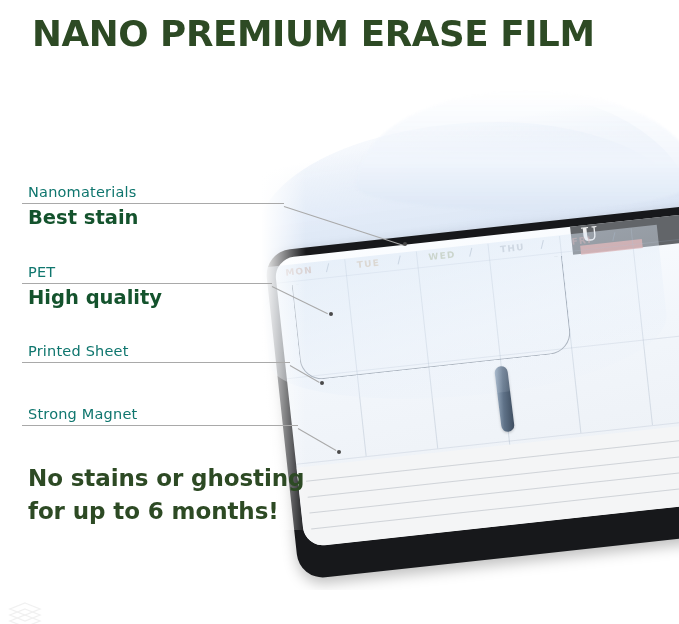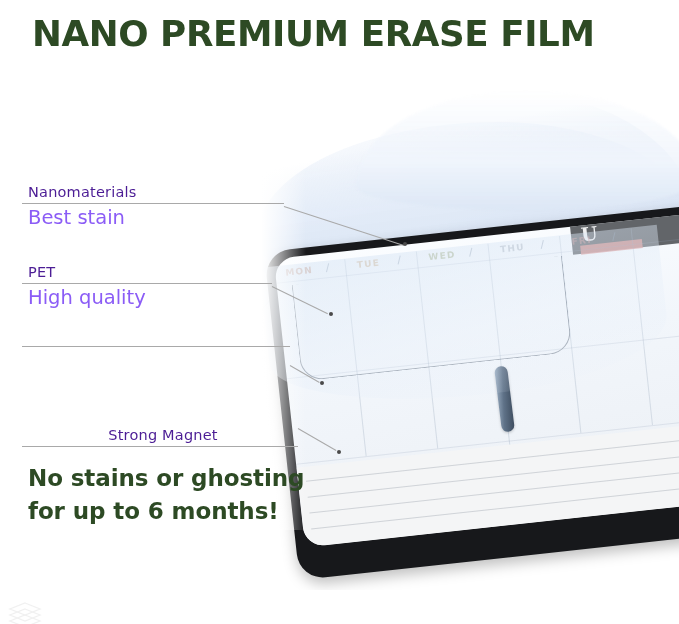--- a/index.html
+++ b/index.html
@@ -137,35 +137,35 @@
   #photo-fade-top{
     position:absolute;left:236px;top:60px;width:443px;height:40px;
     background:linear-gradient(180deg,#ffffff 0%,rgba(255,255,255,0) 100%);
     pointer-events:none;
   }
 
   
   .callout{position:absolute;left:22px;}
   .callout .lbl{
     font-size:14.5px;
-    color:#4c1d95;
+    color:#0f766e;
     letter-spacing:.2px;
     line-height:16px;
     padding-left:6px;
   }
   .callout .rule{
     margin-top:3px;height:1px;background:#a9a9a9;
   }
   .callout .body{
     font-size:19.5px;
-    color:#8b5cf6;
+    color:#14532d;
     line-height:23px;
     padding-left:6px;
     padding-top:2px;
-    font-weight:400;
+    font-weight:700;
   }
   .leader{position:absolute;height:1px;background:#a9a9a9;transform-origin:left center;}
   .leaderdot{position:absolute;width:4px;height:4px;border-radius:50%;background:#4a4a4a;}
 
   
   #tagline{
     position:absolute;left:28px;top:452px;width:300px;
     font-size:23px;font-weight:700;line-height:33px;color:#2d4a24;
     letter-spacing:-0.1px;
   }
@@ -251,26 +251,27 @@
 
   <div class="callout" style="top:254px;width:250px;">
     <div class="lbl">PET</div>
     <div class="rule"></div>
     <div class="body">High quality</div>
   </div>
   <div class="leader" style="left:272px;top:276px;width:62px;transform:rotate(26deg);"></div>
   <div class="leaderdot" style="left:329px;top:302px;"></div>
 
   <div class="callout" style="top:333px;width:268px;">
+    <div class="lbl">Printed Sheet</div>
     <div class="rule"></div>
   </div>
   <div class="leader" style="left:290px;top:355px;width:34px;transform:rotate(30deg);"></div>
   <div class="leaderdot" style="left:320px;top:371px;"></div>
 
-  <div class="callout" style="top:417px;width:276px;text-align:center;">
+  <div class="callout" style="top:396px;width:276px;">
     <div class="lbl">Strong Magnet</div>
     <div class="rule"></div>
   </div>
   <div class="leader" style="left:298px;top:418px;width:44px;transform:rotate(30deg);"></div>
   <div class="leaderdot" style="left:337px;top:440px;"></div>
 
   <div id="tagline">
     <div>No stains or ghosting</div>
     <div>for up to 6 months!</div>
   </div>

